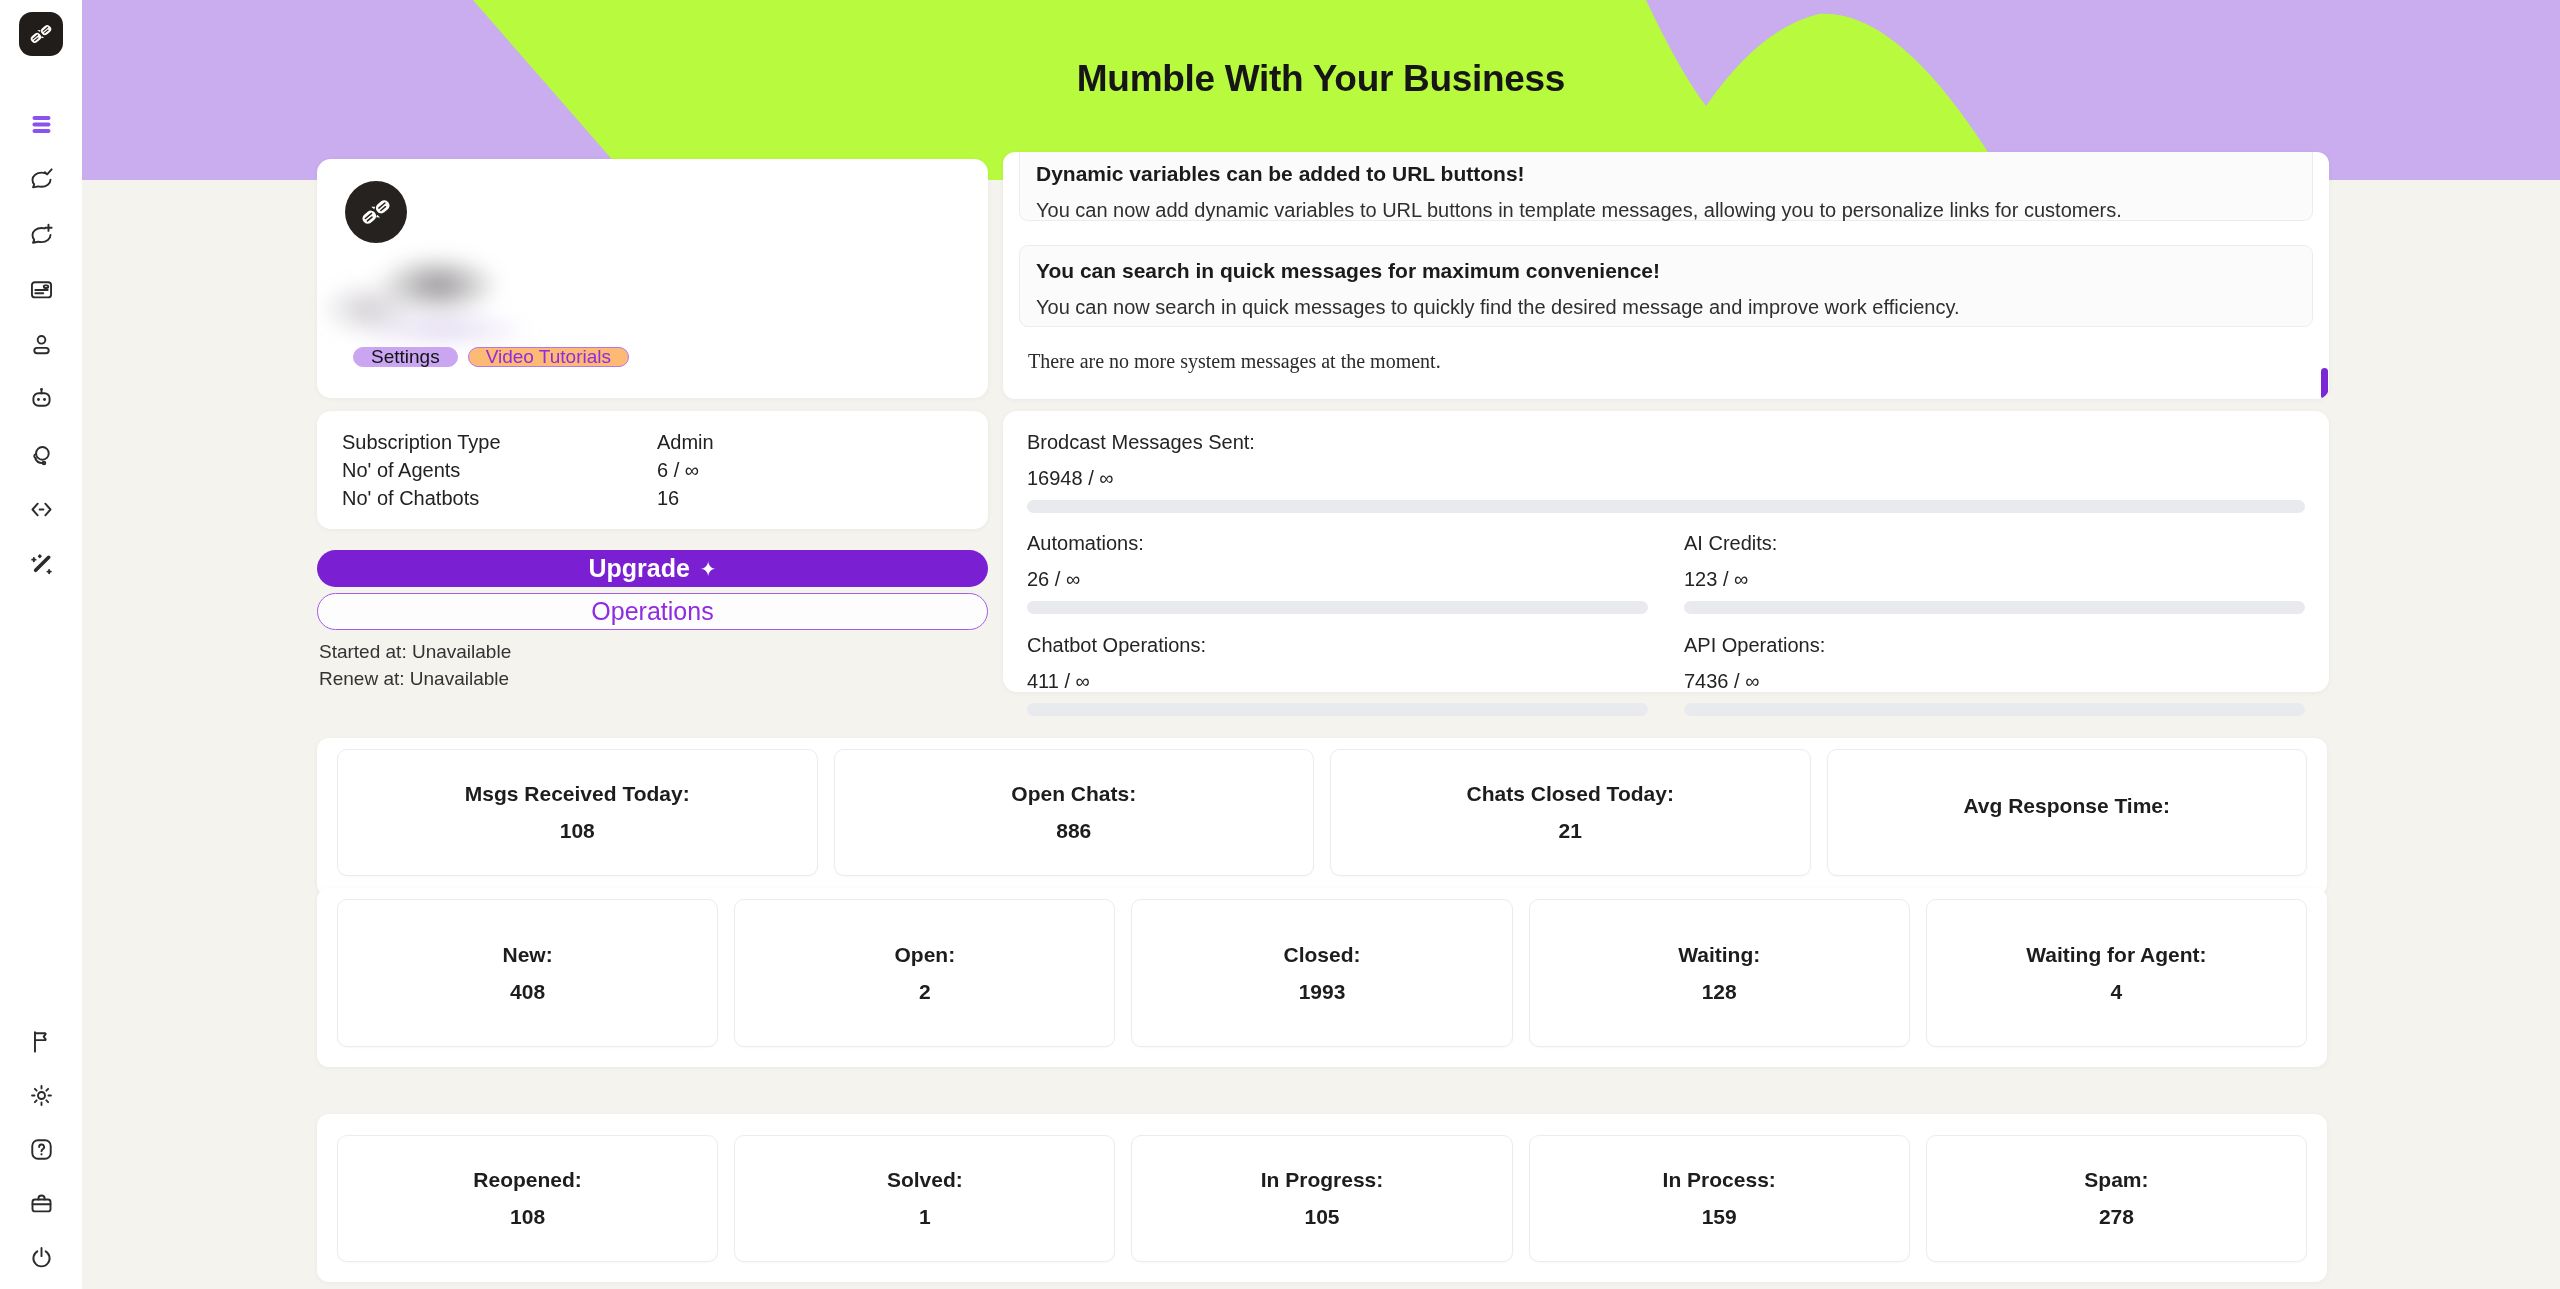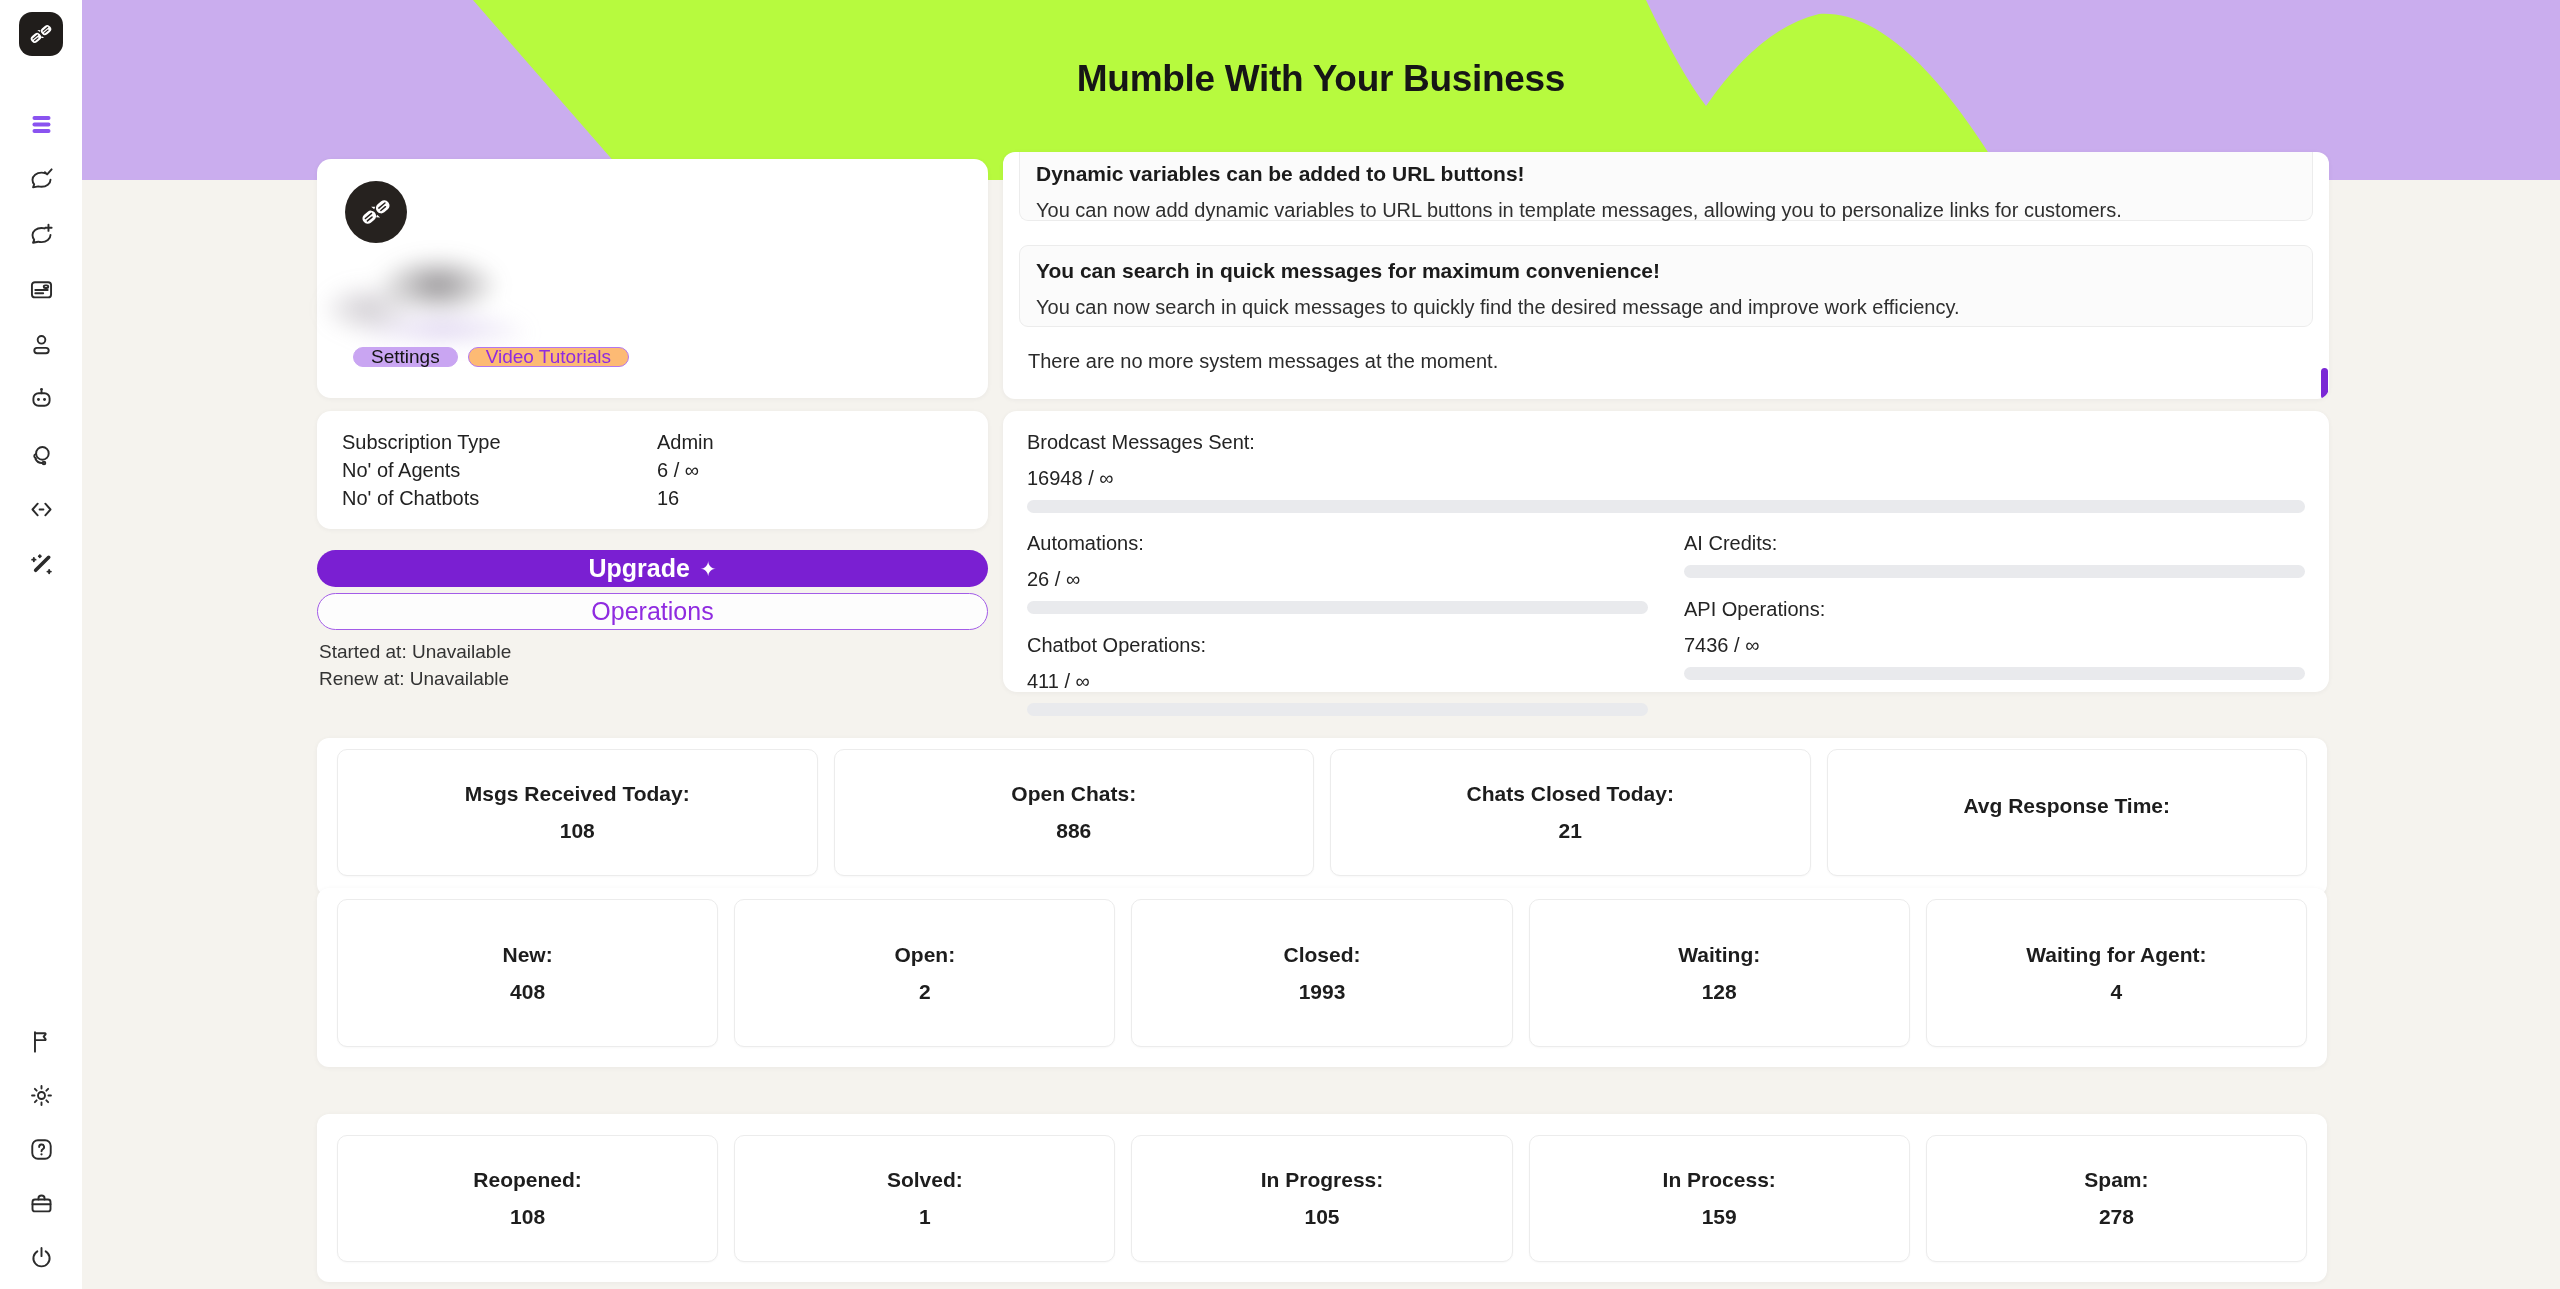--- a/index.html
+++ b/index.html
@@ -40,21 +40,21 @@
   .pill.settings { background:#c9a5f2; color:#141414; border:1px solid #c9a5f2; }
   .pill.video { background:#fdba74; color:#8f2be0; border:1.5px solid #b377ef; }
 
   
   .messages-panel { left:921px; top:152px; width:1326px; height:247px; border-radius:12px; overflow:hidden; }
   .msg-box { margin:0 16px; background:#fbfbfb; border:1px solid #ececec; border-radius:9px; padding:13px 16px; }
   .msg-box.first { margin-top:-3px; border-top-left-radius:0; border-top-right-radius:0; border-top:none; height:72px; }
   .msg-box.second { margin-top:24px; height:82px; }
   .msg-title { font-size:21px; font-weight:700; color:#1b1b1b; }
   .msg-body { font-size:20px; color:#2f2f2f; margin-top:13px; }
-  .msg-footer { font-size:20px; color:#2b2b2b; margin:23px 0 0 25px; }
+  .msg-footer { font-size:20px; color:#2b2b2b; margin:23px 0 0 25px;font-family:Liberation Serif, serif; }
   .scroll-thumb { position:absolute; right:1px; top:216px; width:7px; height:31px; border-radius:4px; background:#7a27d5; }
 
   
   .subscription-card { left:235px; top:411px; width:671px; height:118px; padding:17px 25px; }
   .sub-row { display:flex; height:28px; align-items:center; font-size:20px; color:#222; }
   .sub-row .lbl { width:315px; }
   .btn { position:absolute; left:235px; width:671px; height:37px; border-radius:19px;
     display:flex; align-items:center; justify-content:center; font-size:25px; cursor:pointer; }
   .btn-upgrade { top:550px; background:#7a1fd2; color:#ffffff; font-weight:600; gap:10px; }
   .spark { font-size:20px; }
@@ -299,20 +299,21 @@
           <div class="u-label">Chatbot Operations:</div>
           <div class="u-value">411 / ∞</div>
           <div class="track">
               <div class="fill" style="width:0%"></div>
             </div>
         </div>
       </div>
       <div class="u-col">
         <div class="u-metric">
           <div class="u-label">AI Credits:</div>
+          <div class="u-value">123 / ∞</div>
           <div class="track">
               <div class="fill" style="width:0%"></div>
             </div>
         </div>
         <div class="u-metric">
           <div class="u-label">API Operations:</div>
           <div class="u-value">7436 / ∞</div>
           <div class="track">
               <div class="fill" style="width:0%"></div>
             </div>

